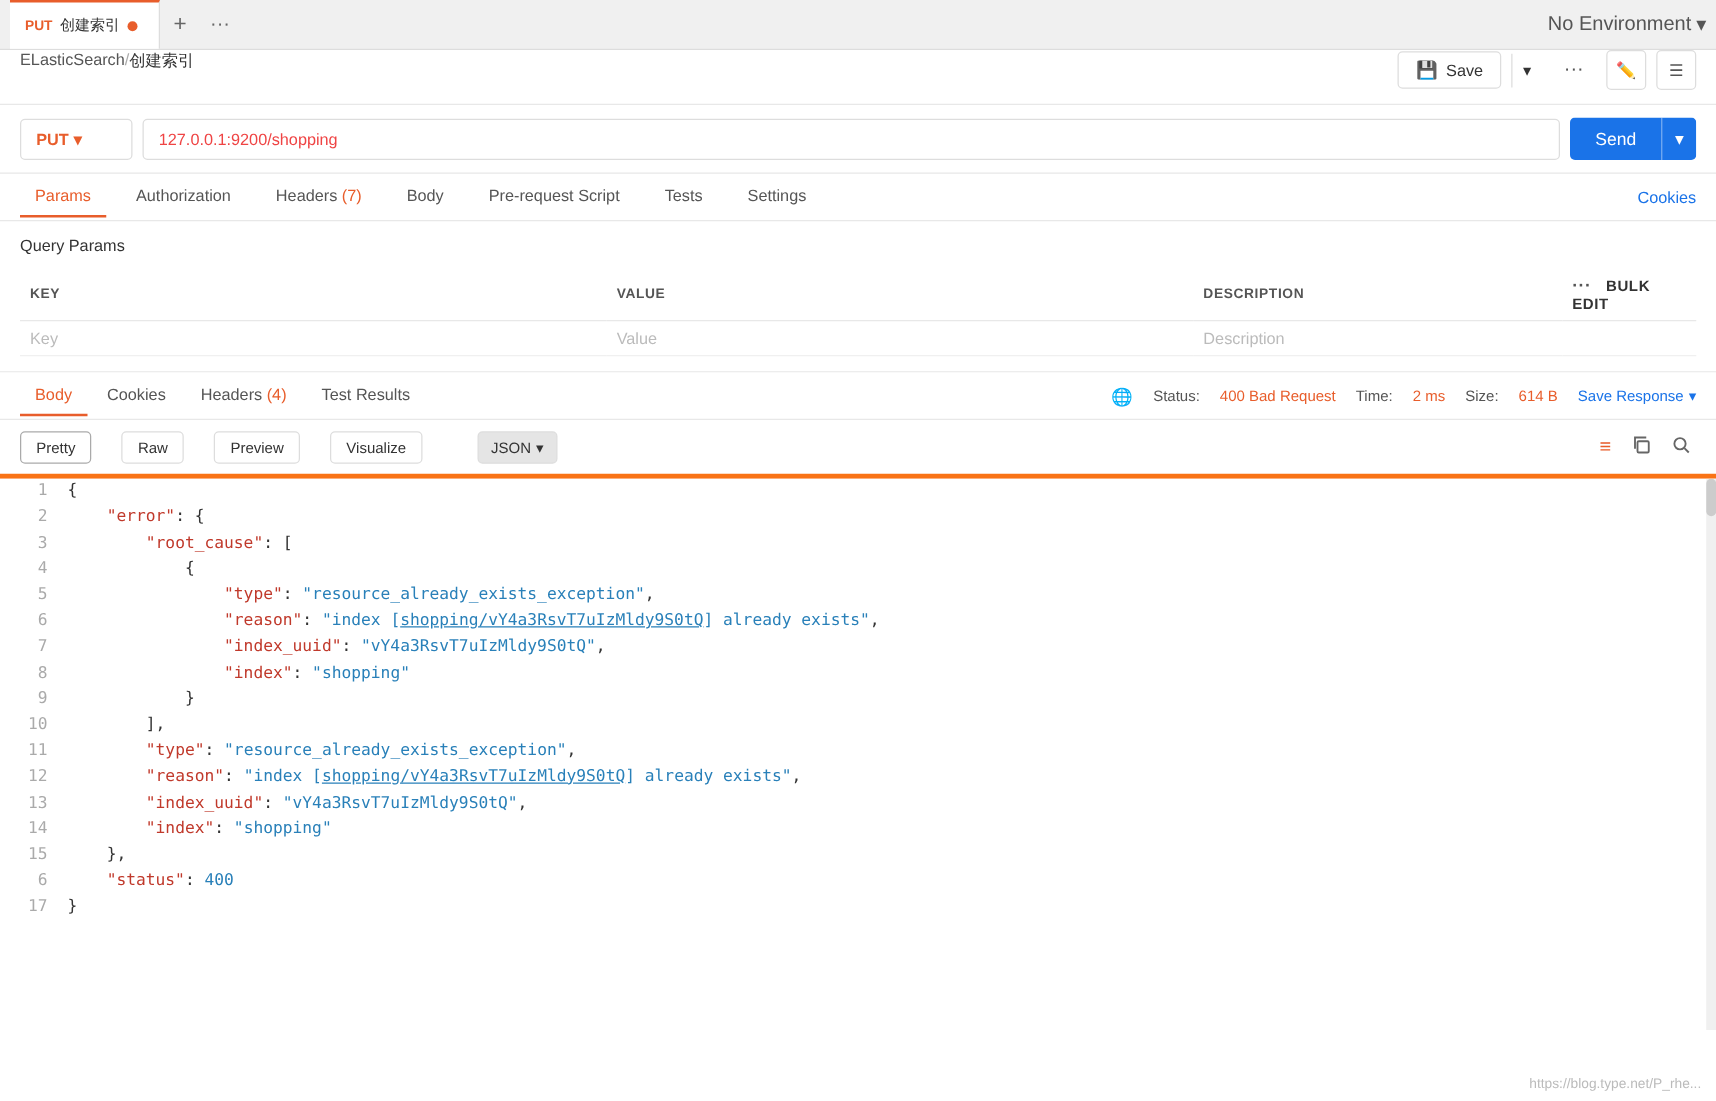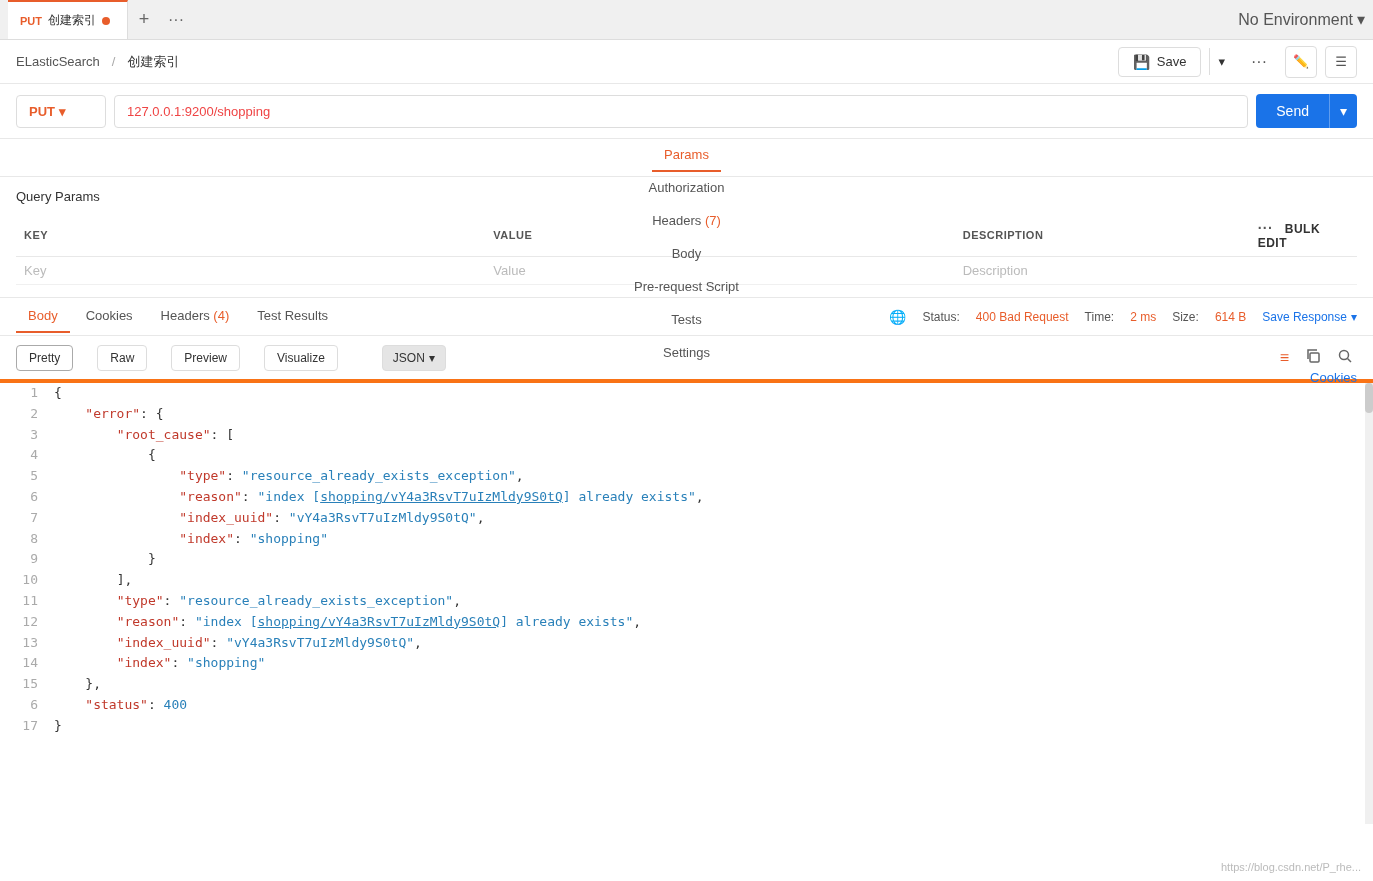--- a/index.html
+++ b/index.html
@@ -9,40 +9,40 @@
     .tab-bar { display: flex; align-items: center; background: #f0f0f0; border-bottom: 1px solid #ddd; height: 40px; padding: 0 8px; }
     .tab-item { display: flex; align-items: center; gap: 6px; padding: 0 12px; height: 100%; background: #fff; border-right: 1px solid #ddd; border-top: 2px solid #e85d2b; font-size: 12px; min-width: 120px; }
     .tab-method { font-size: 11px; font-weight: bold; color: #e85d2b; }
     .tab-dot { width: 8px; height: 8px; border-radius: 50%; background: #e85d2b; flex-shrink: 0; }
     .tab-add { display: flex; align-items: center; justify-content: center; width: 32px; height: 100%; cursor: pointer; color: #666; font-size: 18px; }
     .tab-more { color: #666; font-size: 16px; padding: 0 8px; cursor: pointer; }
     .tab-env { margin-left: auto; display: flex; align-items: center; gap: 4px; color: #555; font-size: 16px; cursor: pointer; }
     .tab-env-chevron { color: #555; }
 
     
-    .breadcrumb-bar { display: flex; align-items: center; padding: 0 16px; height: 44px; border-bottom: 1px solid #e8e8e8; gap: 12px; }
+    .breadcrumb-bar { display: flex; align-items: flex-start; padding: 0 16px; height: 44px; border-bottom: 1px solid #e8e8e8; gap: 0; }
     .breadcrumb-text { color: #555; font-size: 13px; }
     .breadcrumb-sep { color: #aaa; }
     .breadcrumb-current { color: #333; font-size: 13px; font-weight: 500; }
     .breadcrumb-actions { margin-left: auto; display: flex; align-items: center; gap: 8px; }
     .btn-save { display: flex; align-items: center; gap: 6px; padding: 6px 14px; border: 1px solid #ddd; border-radius: 4px; background: #fff; cursor: pointer; font-size: 13px; color: #333; }
     .btn-save-chevron { border-left: 1px solid #ddd; padding: 6px 8px; cursor: pointer; }
     .btn-more { padding: 6px 10px; border: none; background: none; cursor: pointer; color: #555; font-size: 16px; }
     .btn-icon { width: 32px; height: 32px; display: flex; align-items: center; justify-content: center; border: 1px solid #ddd; border-radius: 4px; cursor: pointer; background: #fff; color: #555; }
 
     
     .request-line { display: flex; align-items: center; padding: 10px 16px; gap: 8px; border-bottom: 1px solid #e8e8e8; }
     .method-select { display: flex; align-items: center; gap: 4px; padding: 8px 12px; border: 1px solid #ddd; border-radius: 4px; background: #fff; cursor: pointer; font-weight: bold; color: #e85d2b; font-size: 13px; min-width: 90px; }
     .url-input { flex: 1; padding: 8px 12px; border: 1px solid #ddd; border-radius: 4px; font-size: 13px; color: #ef4444; outline: none; }
     .btn-send { display: flex; align-items: center; gap: 0; border-radius: 4px; overflow: hidden; }
     .btn-send-main { background: #1a73e8; color: #fff; border: none; padding: 9px 20px; font-size: 14px; font-weight: 500; cursor: pointer; }
     .btn-send-chevron { background: #1a73e8; color: #fff; border: none; border-left: 1px solid rgba(255,255,255,0.3); padding: 9px 10px; cursor: pointer; font-size: 14px; }
 
     
-    .req-tabs { display: flex; align-items: center; padding: 0 16px; border-bottom: 1px solid #e8e8e8; height: 38px; gap: 0; flex-direction: column; }
+    .req-tabs { display: flex; align-items: center; padding: 0 16px; border-bottom: 1px solid #e8e8e8; height: 38px; gap: 12px; }
     .req-tab { padding: 8px 12px; font-size: 13px; color: #555; cursor: pointer; border-bottom: 2px solid transparent; }
     .req-tab.active { color: #e85d2b; border-bottom: 2px solid #e85d2b; }
     .req-tab-badge { color: #e85d2b; }
     .req-tab-right { margin-left: auto; color: #1a73e8; font-size: 13px; cursor: pointer; }
 
     
     .params-section { padding: 12px 16px; border-bottom: 1px solid #e8e8e8; }
     .params-title { font-size: 13px; font-weight: 500; color: #333; margin-bottom: 10px; }
     .params-table { width: 100%; border-collapse: collapse; }
     .params-table th { font-size: 11px; font-weight: 600; color: #555; text-align: left; padding: 6px 8px; border-bottom: 1px solid #e8e8e8; text-transform: uppercase; letter-spacing: 0.5px; }
@@ -287,13 +287,13 @@
     </div>
     <div class="code-line">
       <span class="line-num">17</span>
       <span class="line-content"><span class="c-brace">}</span></span>
     </div>
     <div class="scrollbar-right">
       <div class="scrollbar-thumb"></div>
     </div>
   </div>
 
-<div class="watermark">https://blog.csdn.net/P_rhe...</div>
+<div class="watermark">https://blog.type.net/P_rhe...</div>
 
 </body></html>

